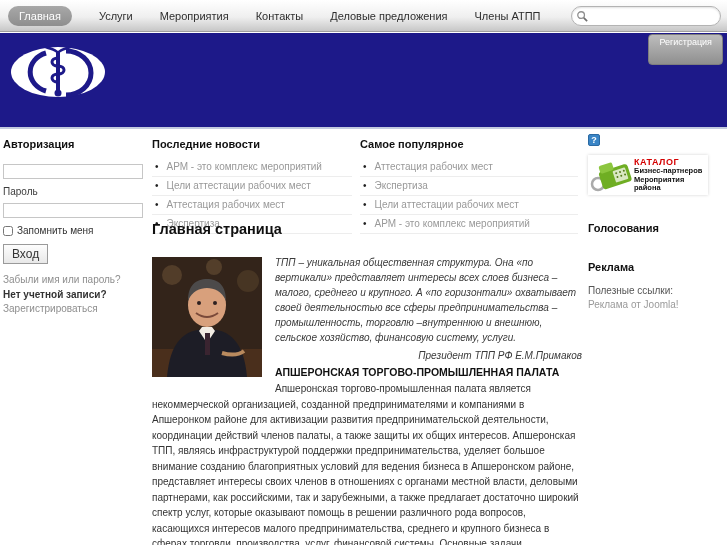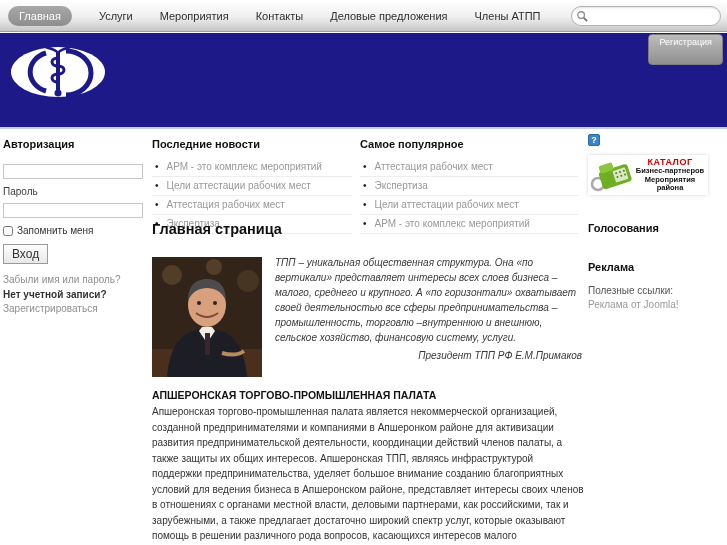--- a/index.html
+++ b/index.html
@@ -81,35 +81,35 @@
   .feed-icon {
     width:12px; height:12px; background:#3a85c6; border:1px solid #2b6aa3; border-radius:2px;
     color:#fff; font-size:9px; font-weight:bold; text-align:center; line-height:11px; cursor:pointer;
   }
   .banner {
     margin-top:9px; width:120px; height:40px; background:#fff;
     box-shadow:0 0 3px rgba(0,0,0,.18); display:flex; align-items:center;
     padding:2px; cursor:pointer;
   }
   .banner .phone { width:44px; height:34px; flex:0 0 44px; }
-  .banner .btxt { flex:1; text-align:center; line-height:1.15; }
+  .banner .btxt { flex:1; text-align:left; line-height:1.15; }
   .banner .btxt .cat { color:#d40000; font-weight:bold; font-size:9px; letter-spacing:.5px; }
   .banner .btxt .sub { color:#111; font-weight:bold; font-size:7.5px; }
   .sb-h { font-size:11px; font-weight:bold; color:#111; }
   .polls-title { margin-top:27px; }
   .ads-title { margin-top:27px; }
   .useful { margin-top:12px; font-size:10px; color:#555; }
   .ad-link { margin-top:3px; font-size:10px; color:#9a9a9a; cursor:pointer; }
 
   
   .main { position:absolute; left:152px; top:221px; width:432px; }
   .page-title { font-size:14.5px; font-weight:bold; color:#0f0f0f; margin-bottom:18px; }
   .photo { float:left; width:110px; height:120px; margin:2px 13px 6px 0; }
   .quote { font-style:italic; font-size:10px; color:#3a3a3a; line-height:1.5; }
-  .quote-author { font-style:italic; font-size:10px; color:#3a3a3a; text-align:right; margin:5px 2px 28px 0; }
+  .quote-author { font-style:italic; font-size:10px; color:#3a3a3a; text-align:right; margin:5px 2px 5px 0; }
   .org-title { font-size:10.5px; font-weight:bold; color:#111; margin-bottom:3px; }
   .body-text { font-size:10px; line-height:1.55; color:#333; }
 </style>
 </head>
 <body>
 
 <div class="topbar">
   <ul>
 
       <li class="active"><span>Главная</span></li>

